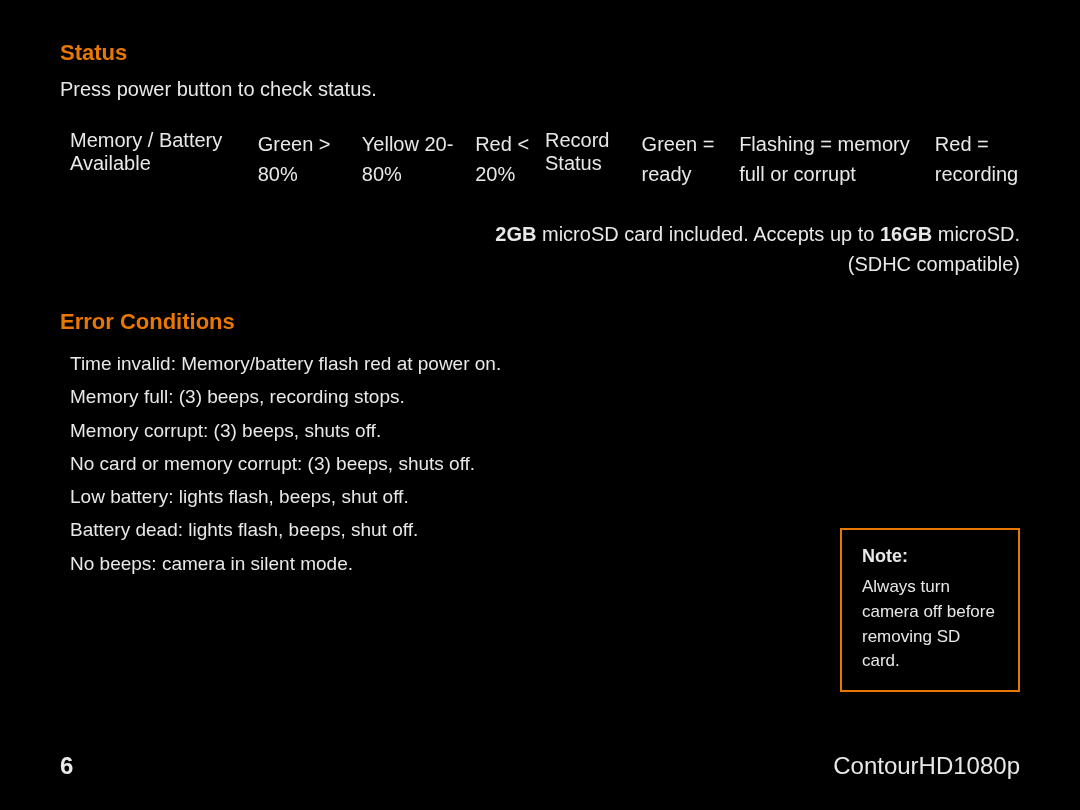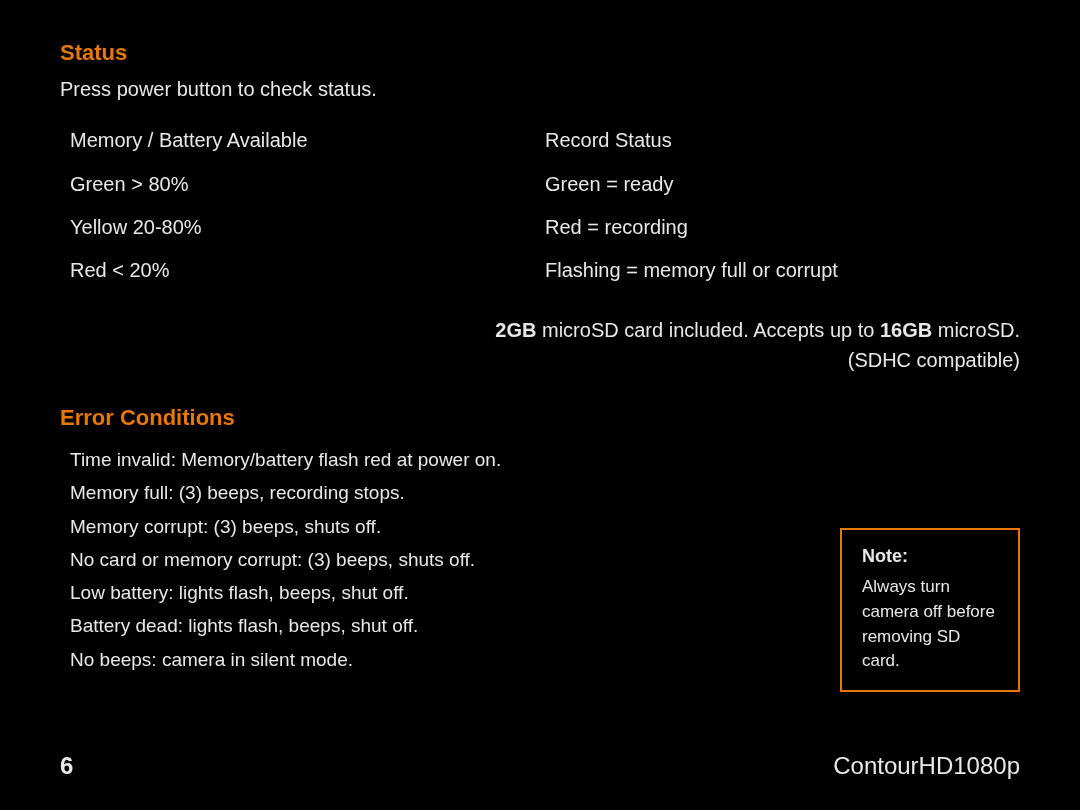--- a/index.html
+++ b/index.html
@@ -39,22 +39,22 @@
 
     .status-grid {
       display: grid;
       grid-template-columns: 1fr 1fr;
       margin-bottom: 30px;
       padding-left: 10px;
     }
 
     .status-col {
       display: flex;
-      flex-direction: column;
-      gap: 13px;
+      flex-direction: row;
+      gap: 21px;
       justify-content: space-between;
     }
 
     .status-col-header {
       font-size: 20px;
       color: #e8e8e8;
       margin-bottom: 4px;
     }
 
     .status-col-item {
@@ -144,22 +144,22 @@
   <div class="status-grid">
     <div class="status-col">
       <div class="status-col-header">Memory / Battery Available</div>
       <div class="status-col-item">Green &gt; 80%</div>
       <div class="status-col-item">Yellow 20-80%</div>
       <div class="status-col-item">Red &lt; 20%</div>
     </div>
     <div class="status-col">
       <div class="status-col-header">Record Status</div>
       <div class="status-col-item">Green = ready</div>
+      <div class="status-col-item">Flashing = memory full or corrupt</div>
       <div class="status-col-item">Red = recording</div>
-      <div class="status-col-item">Flashing = memory full or corrupt</div>
     </div>
   </div>
 
   <div class="sd-info">
     <strong>2GB</strong><span> microSD card included. Accepts up to </span><strong>16GB</strong><span> microSD.</span><br>
     <span>(SDHC compatible)</span>
   </div>
 
   <div class="error-section">
     <div class="section-title">Error Conditions</div>

